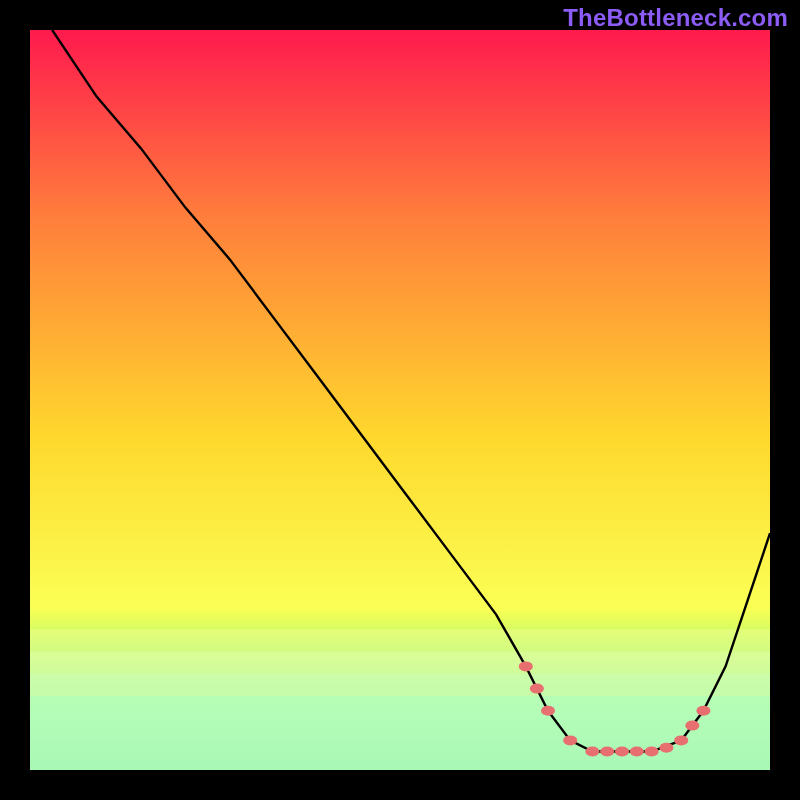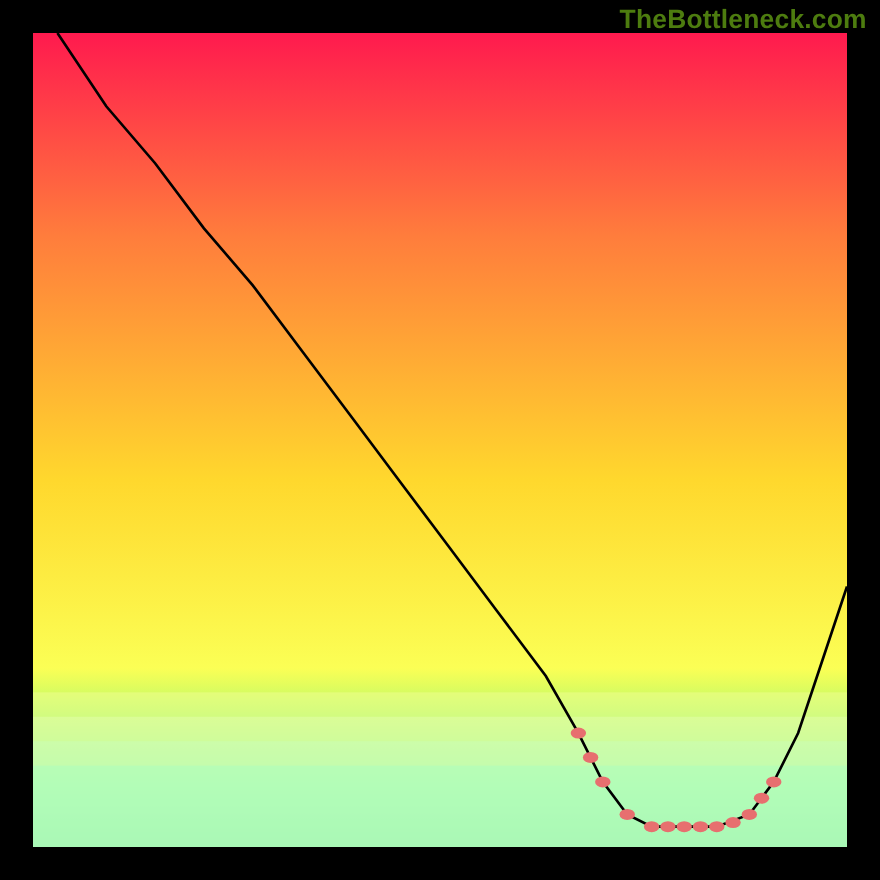--- a/index.html
+++ b/index.html
@@ -14,21 +14,21 @@
   .frame {
     position: relative;
     width: 800px;
     height: 800px;
     background: #000;
   }
   .watermark {
     position: absolute;
     top: 4px;
     right: 12px;
-    color: #4d7c0f;
+    color: #8b5cf6;
     font-size: 24px;
     font-weight: 600;
     letter-spacing: 0.2px;
     z-index: 10;
   }
   .plot-area {
     position: absolute;
     left: 30px;
     top: 30px;
     width: 740px;

